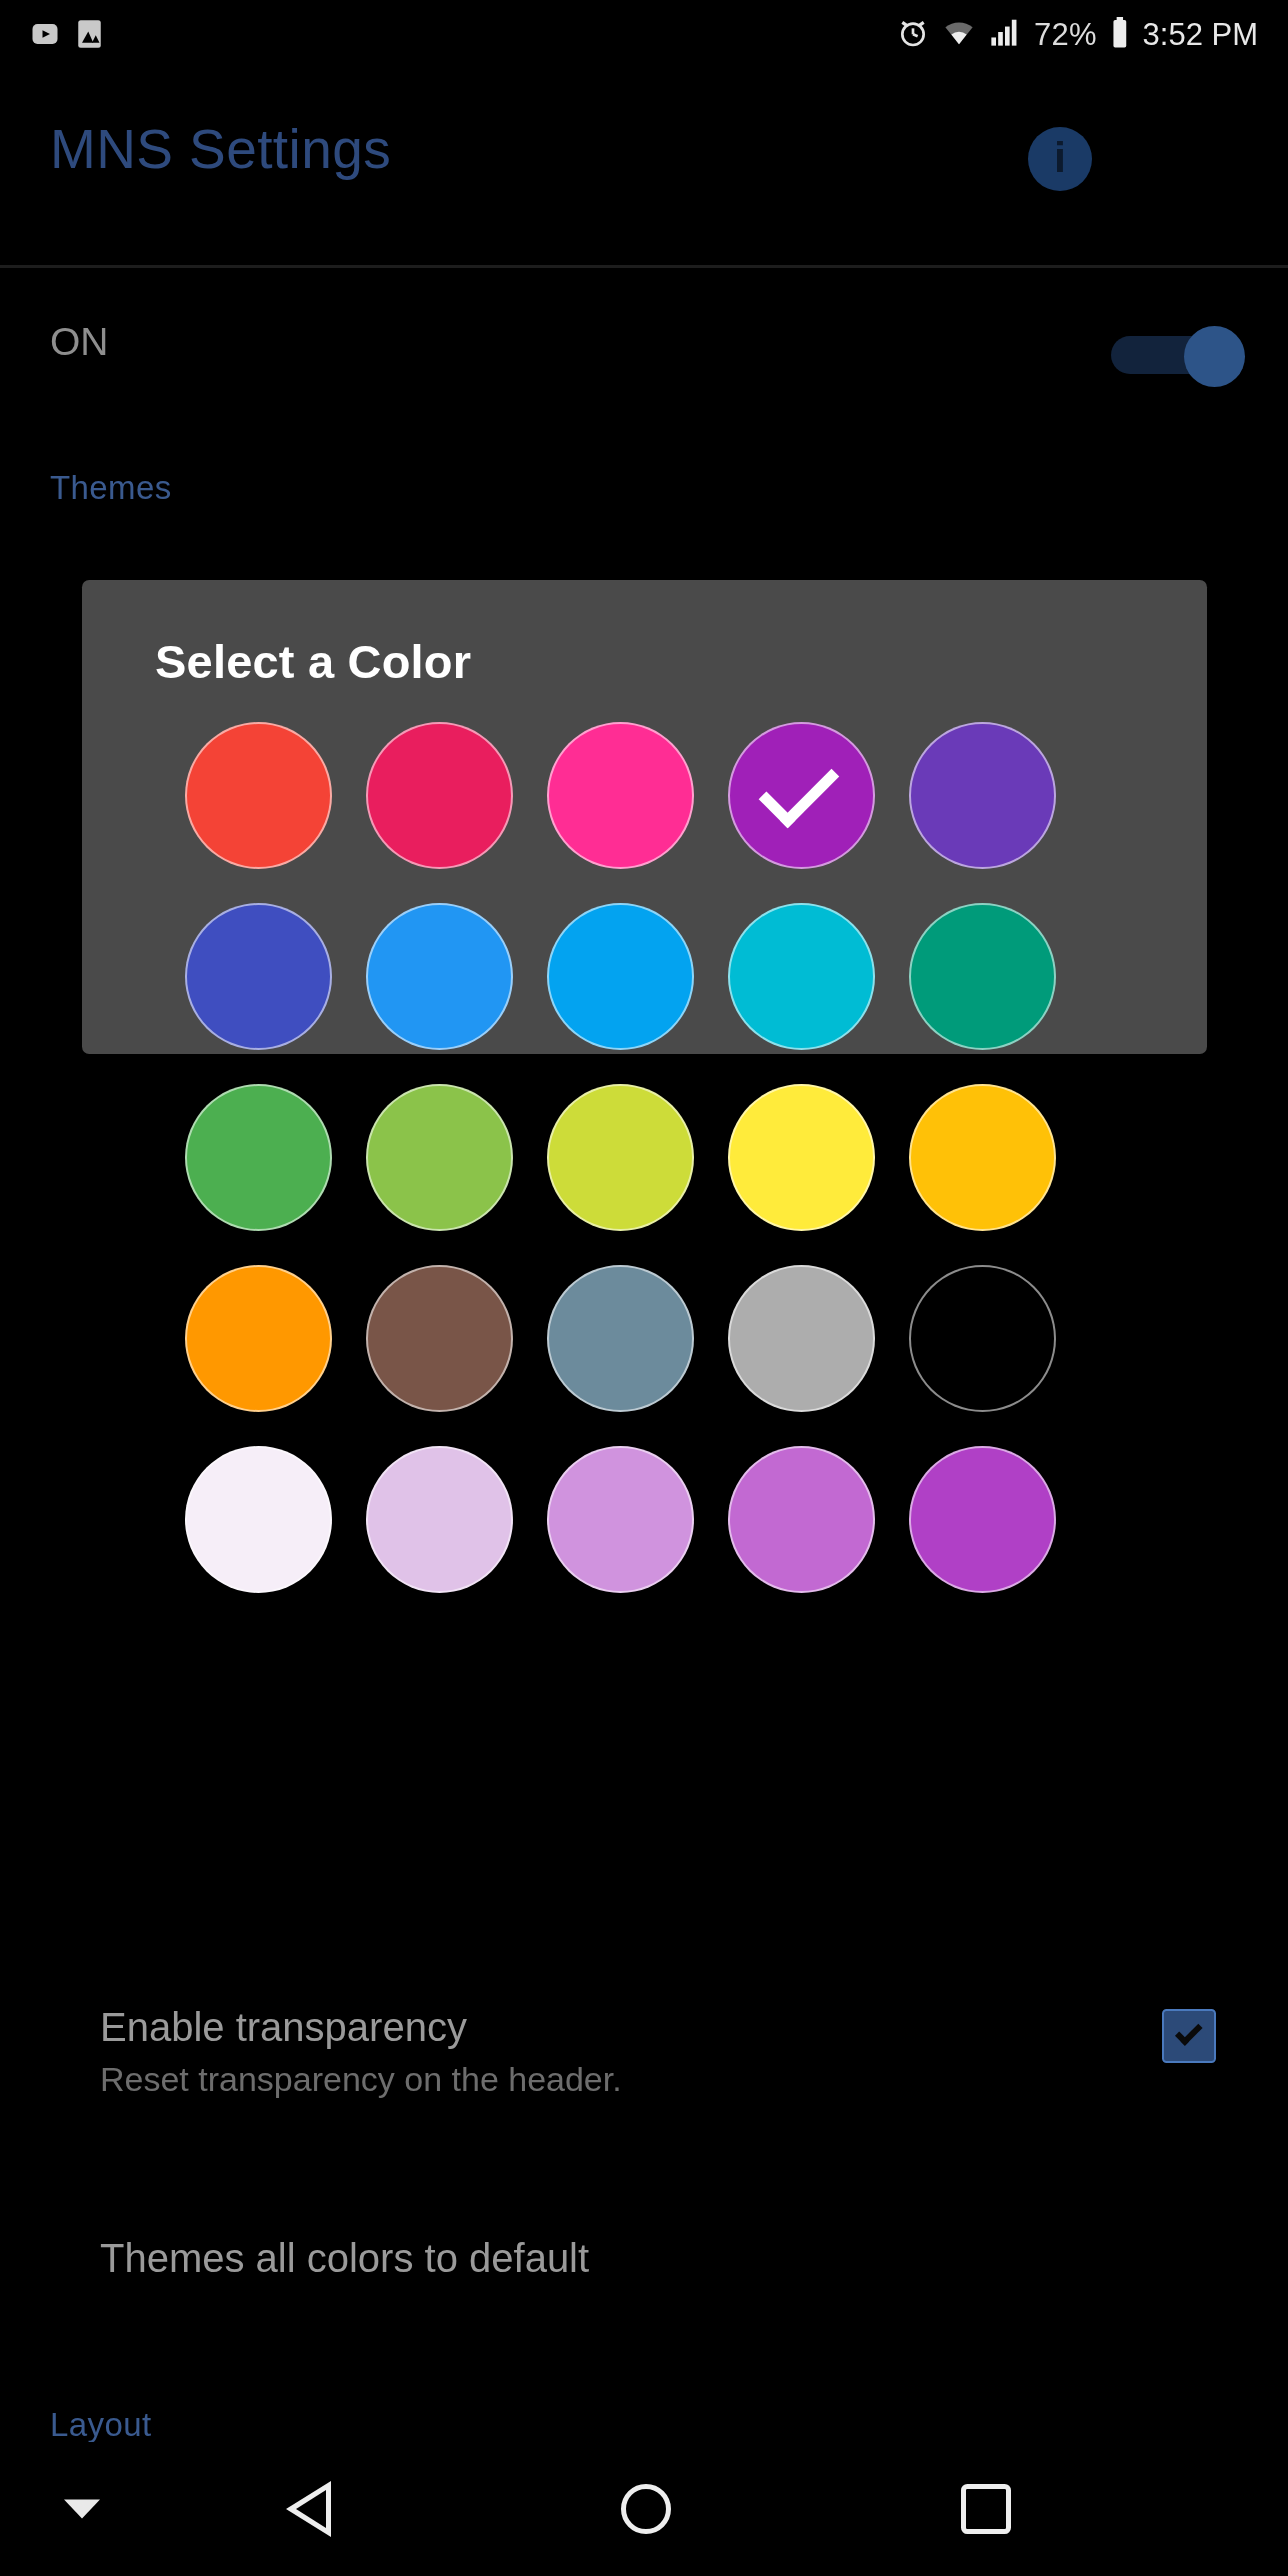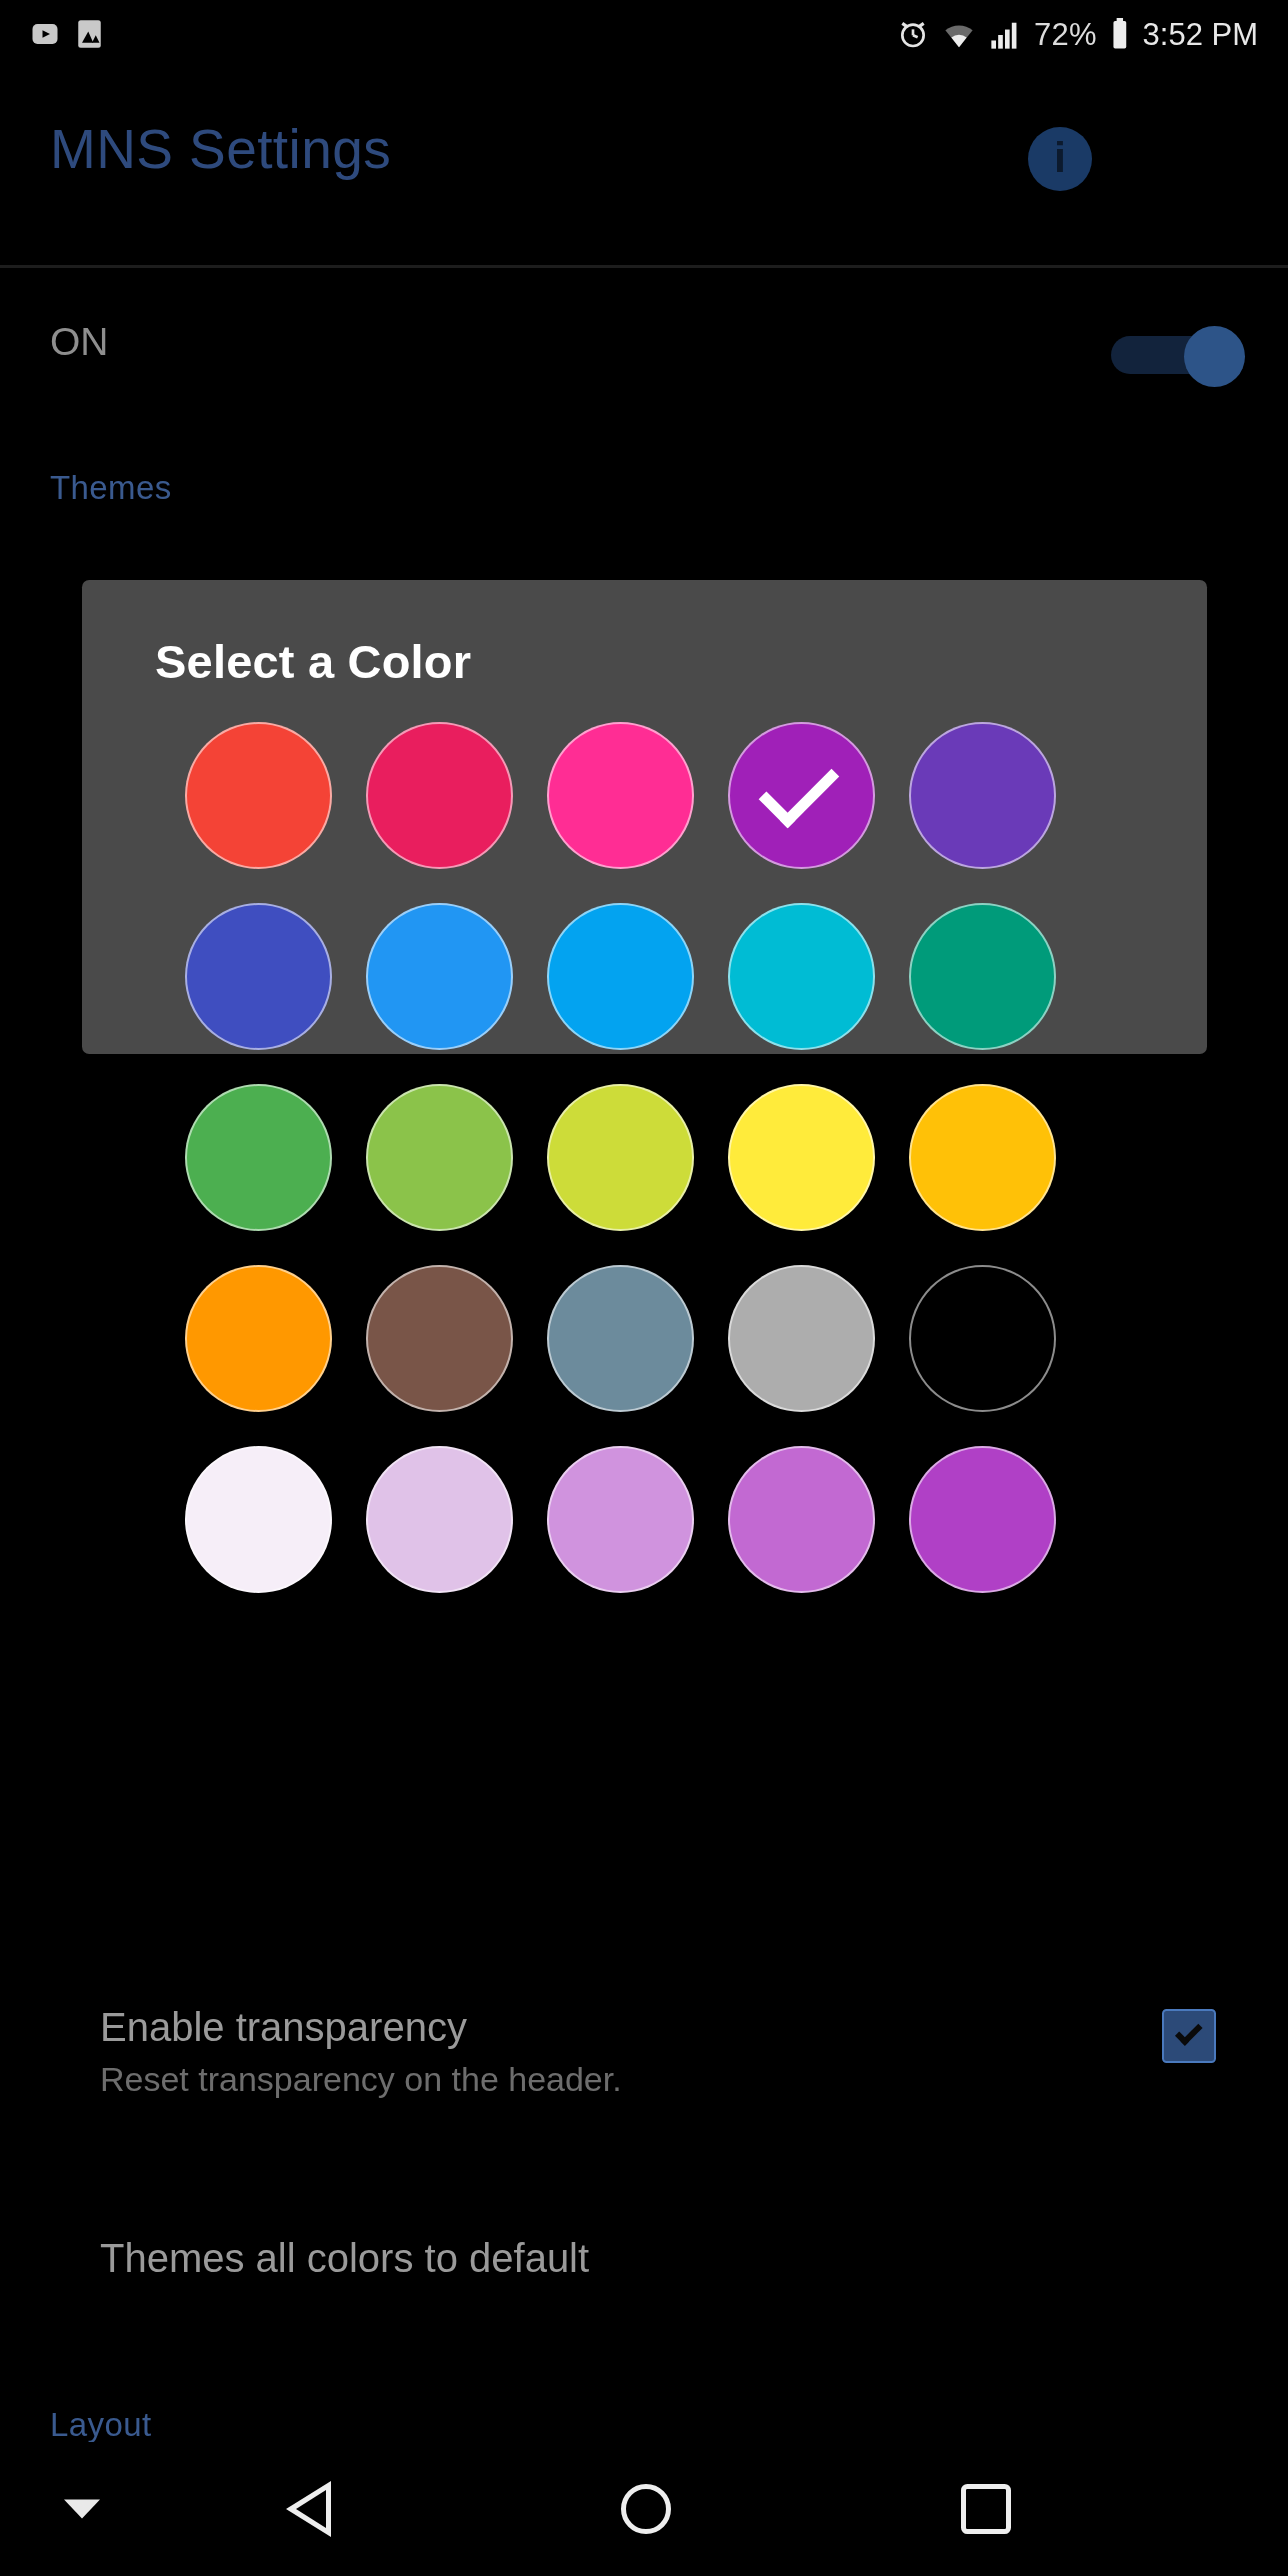--- a/index.html
+++ b/index.html
@@ -11,21 +11,21 @@
   }
   #screen { position:relative; width:1288px; height:2576px; background:#000; }
 
   
   .statusbar {
     position:absolute; top:0; left:0; width:1288px; height:70px;
     display:flex; align-items:center; padding:0 30px;
     background:#000;
   }
   .sb-left { display:flex; align-items:center; gap:16px; }
-  .sb-right { margin-left:auto; display:flex; align-items:flex-end; gap:13px; }
+  .sb-right { margin-left:auto; display:flex; align-items:flex-start; gap:13px; }
   .sb-ico { display:block; }
   .sb-text { color:#dcdcdc; font-size:31px; letter-spacing:0.3px; white-space:nowrap; }
   .sb-time { color:#e8e8e8; font-size:31px; white-space:nowrap; }
 
   
   .appbar {
     position:absolute; top:70px; left:0; width:1135px; height:197px;
     background:#000;
   }
   .appbar-title {

